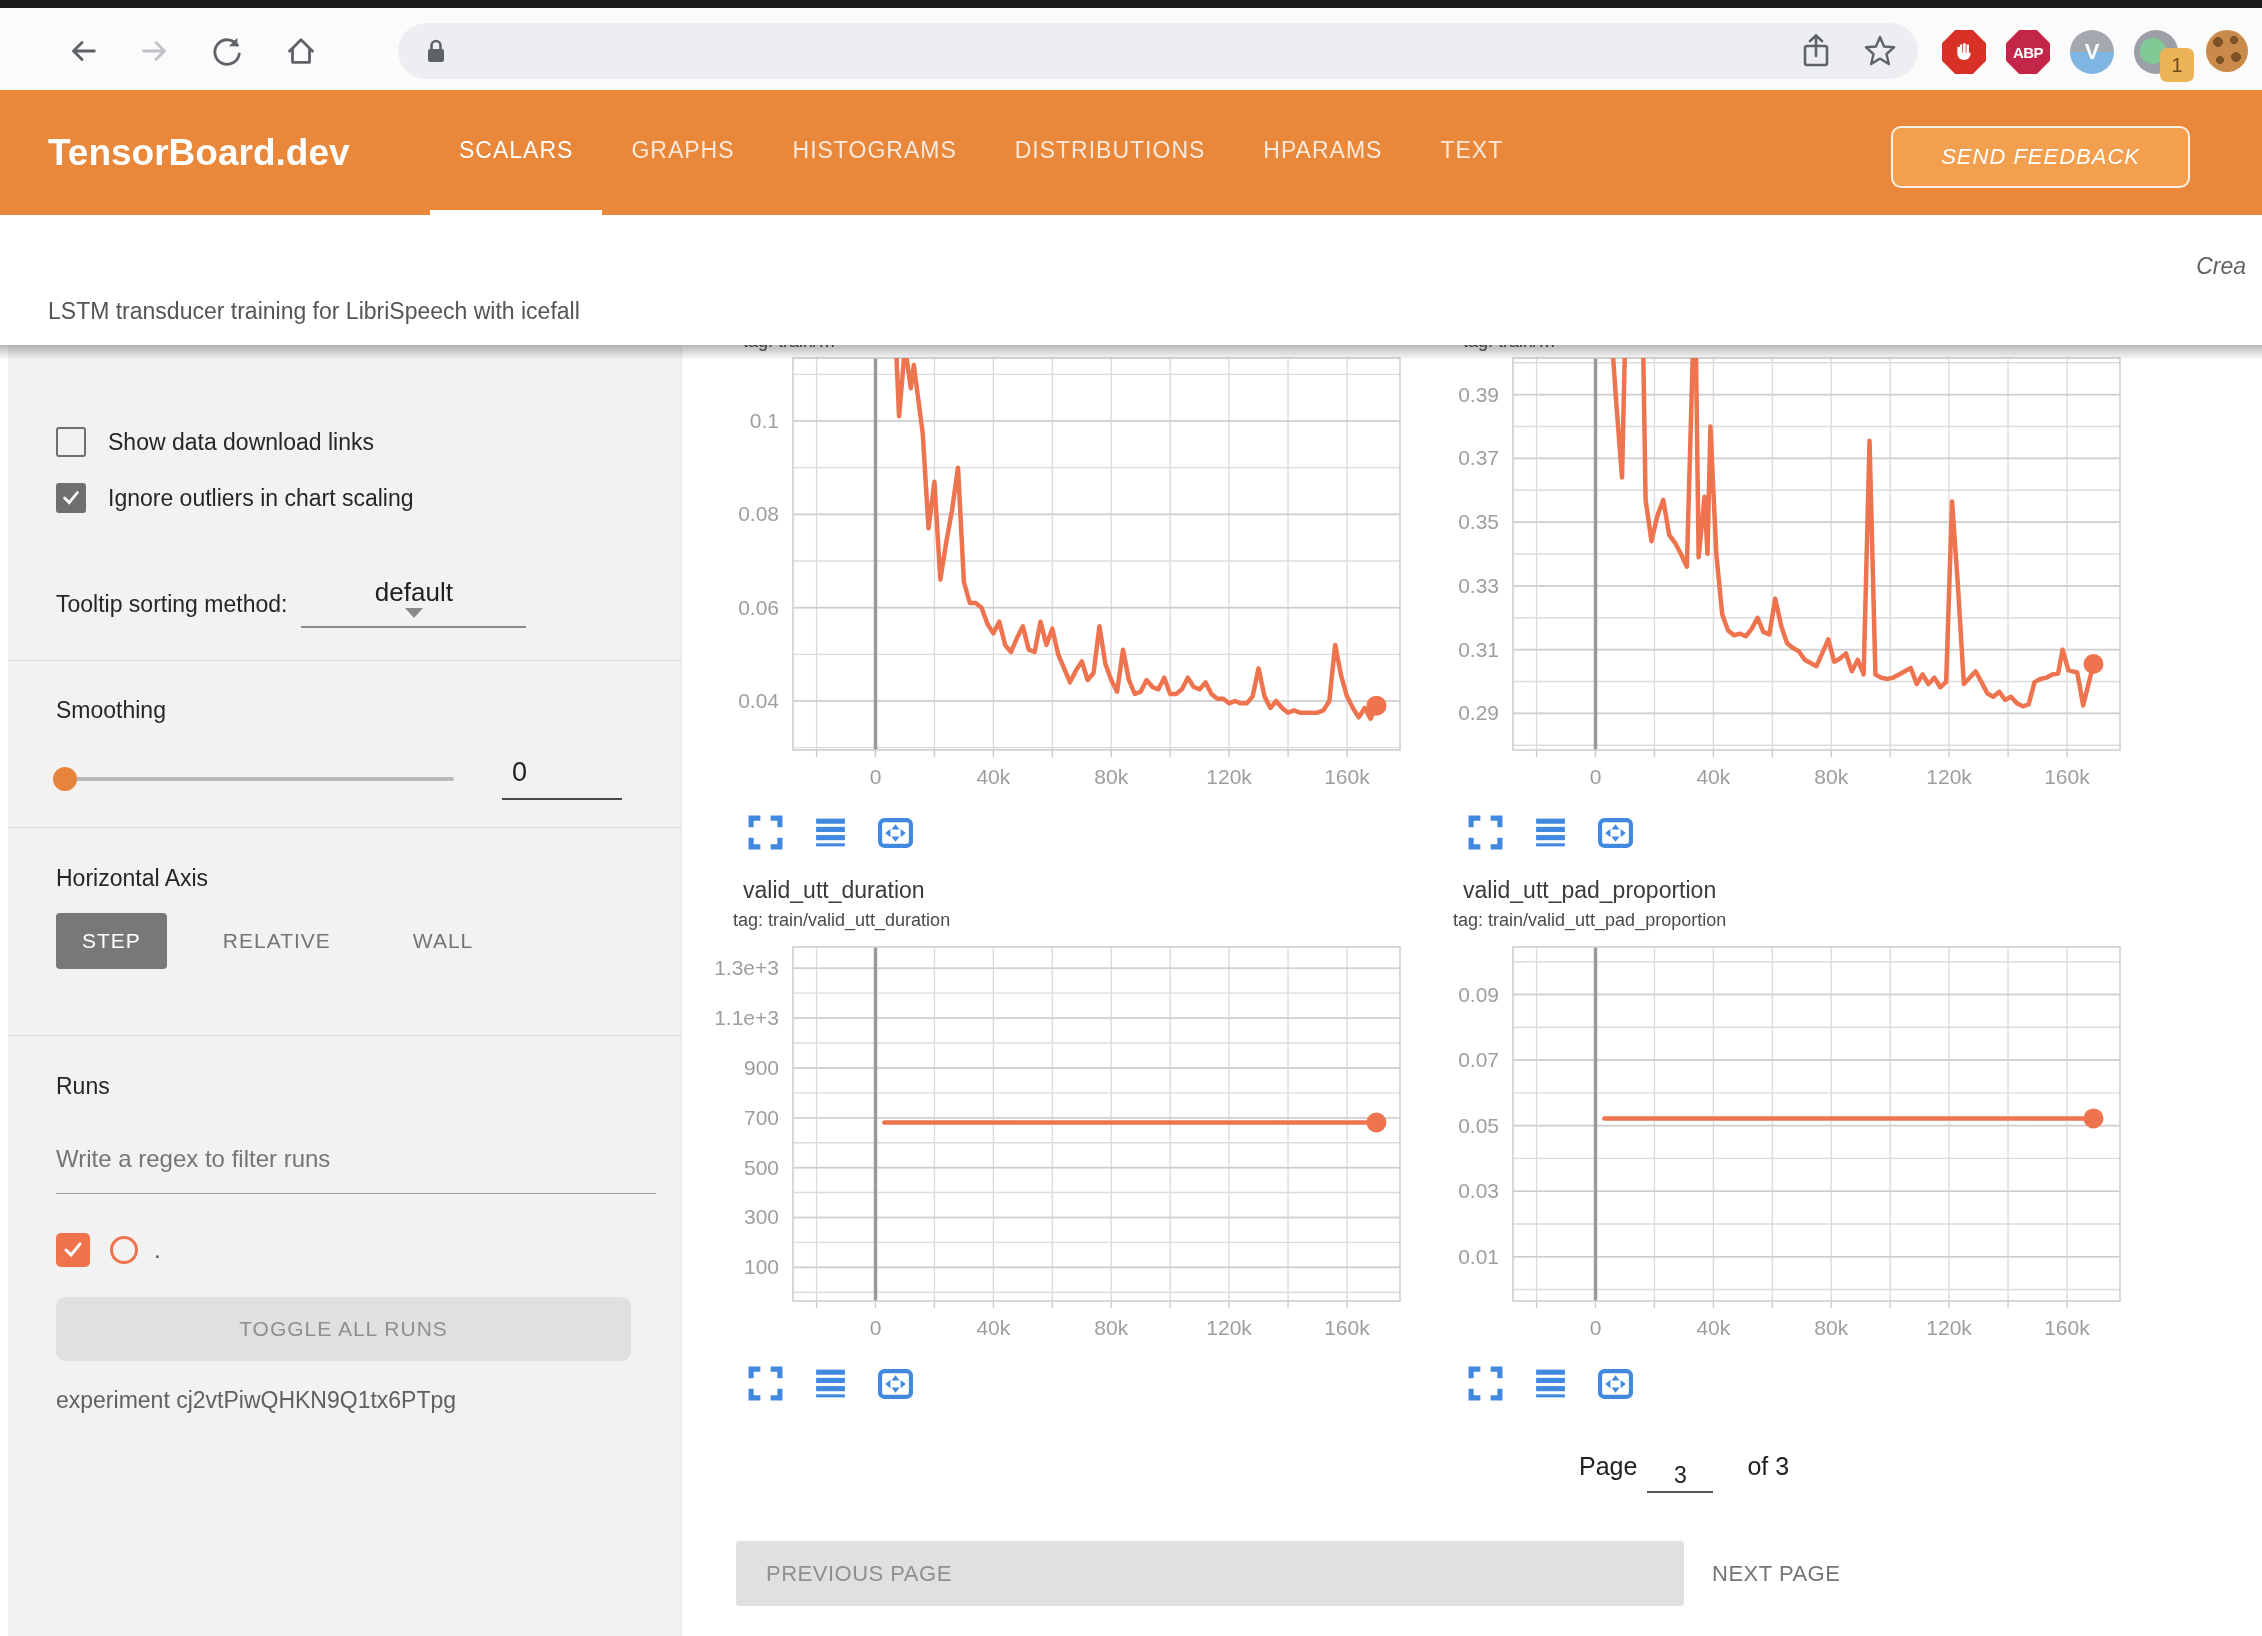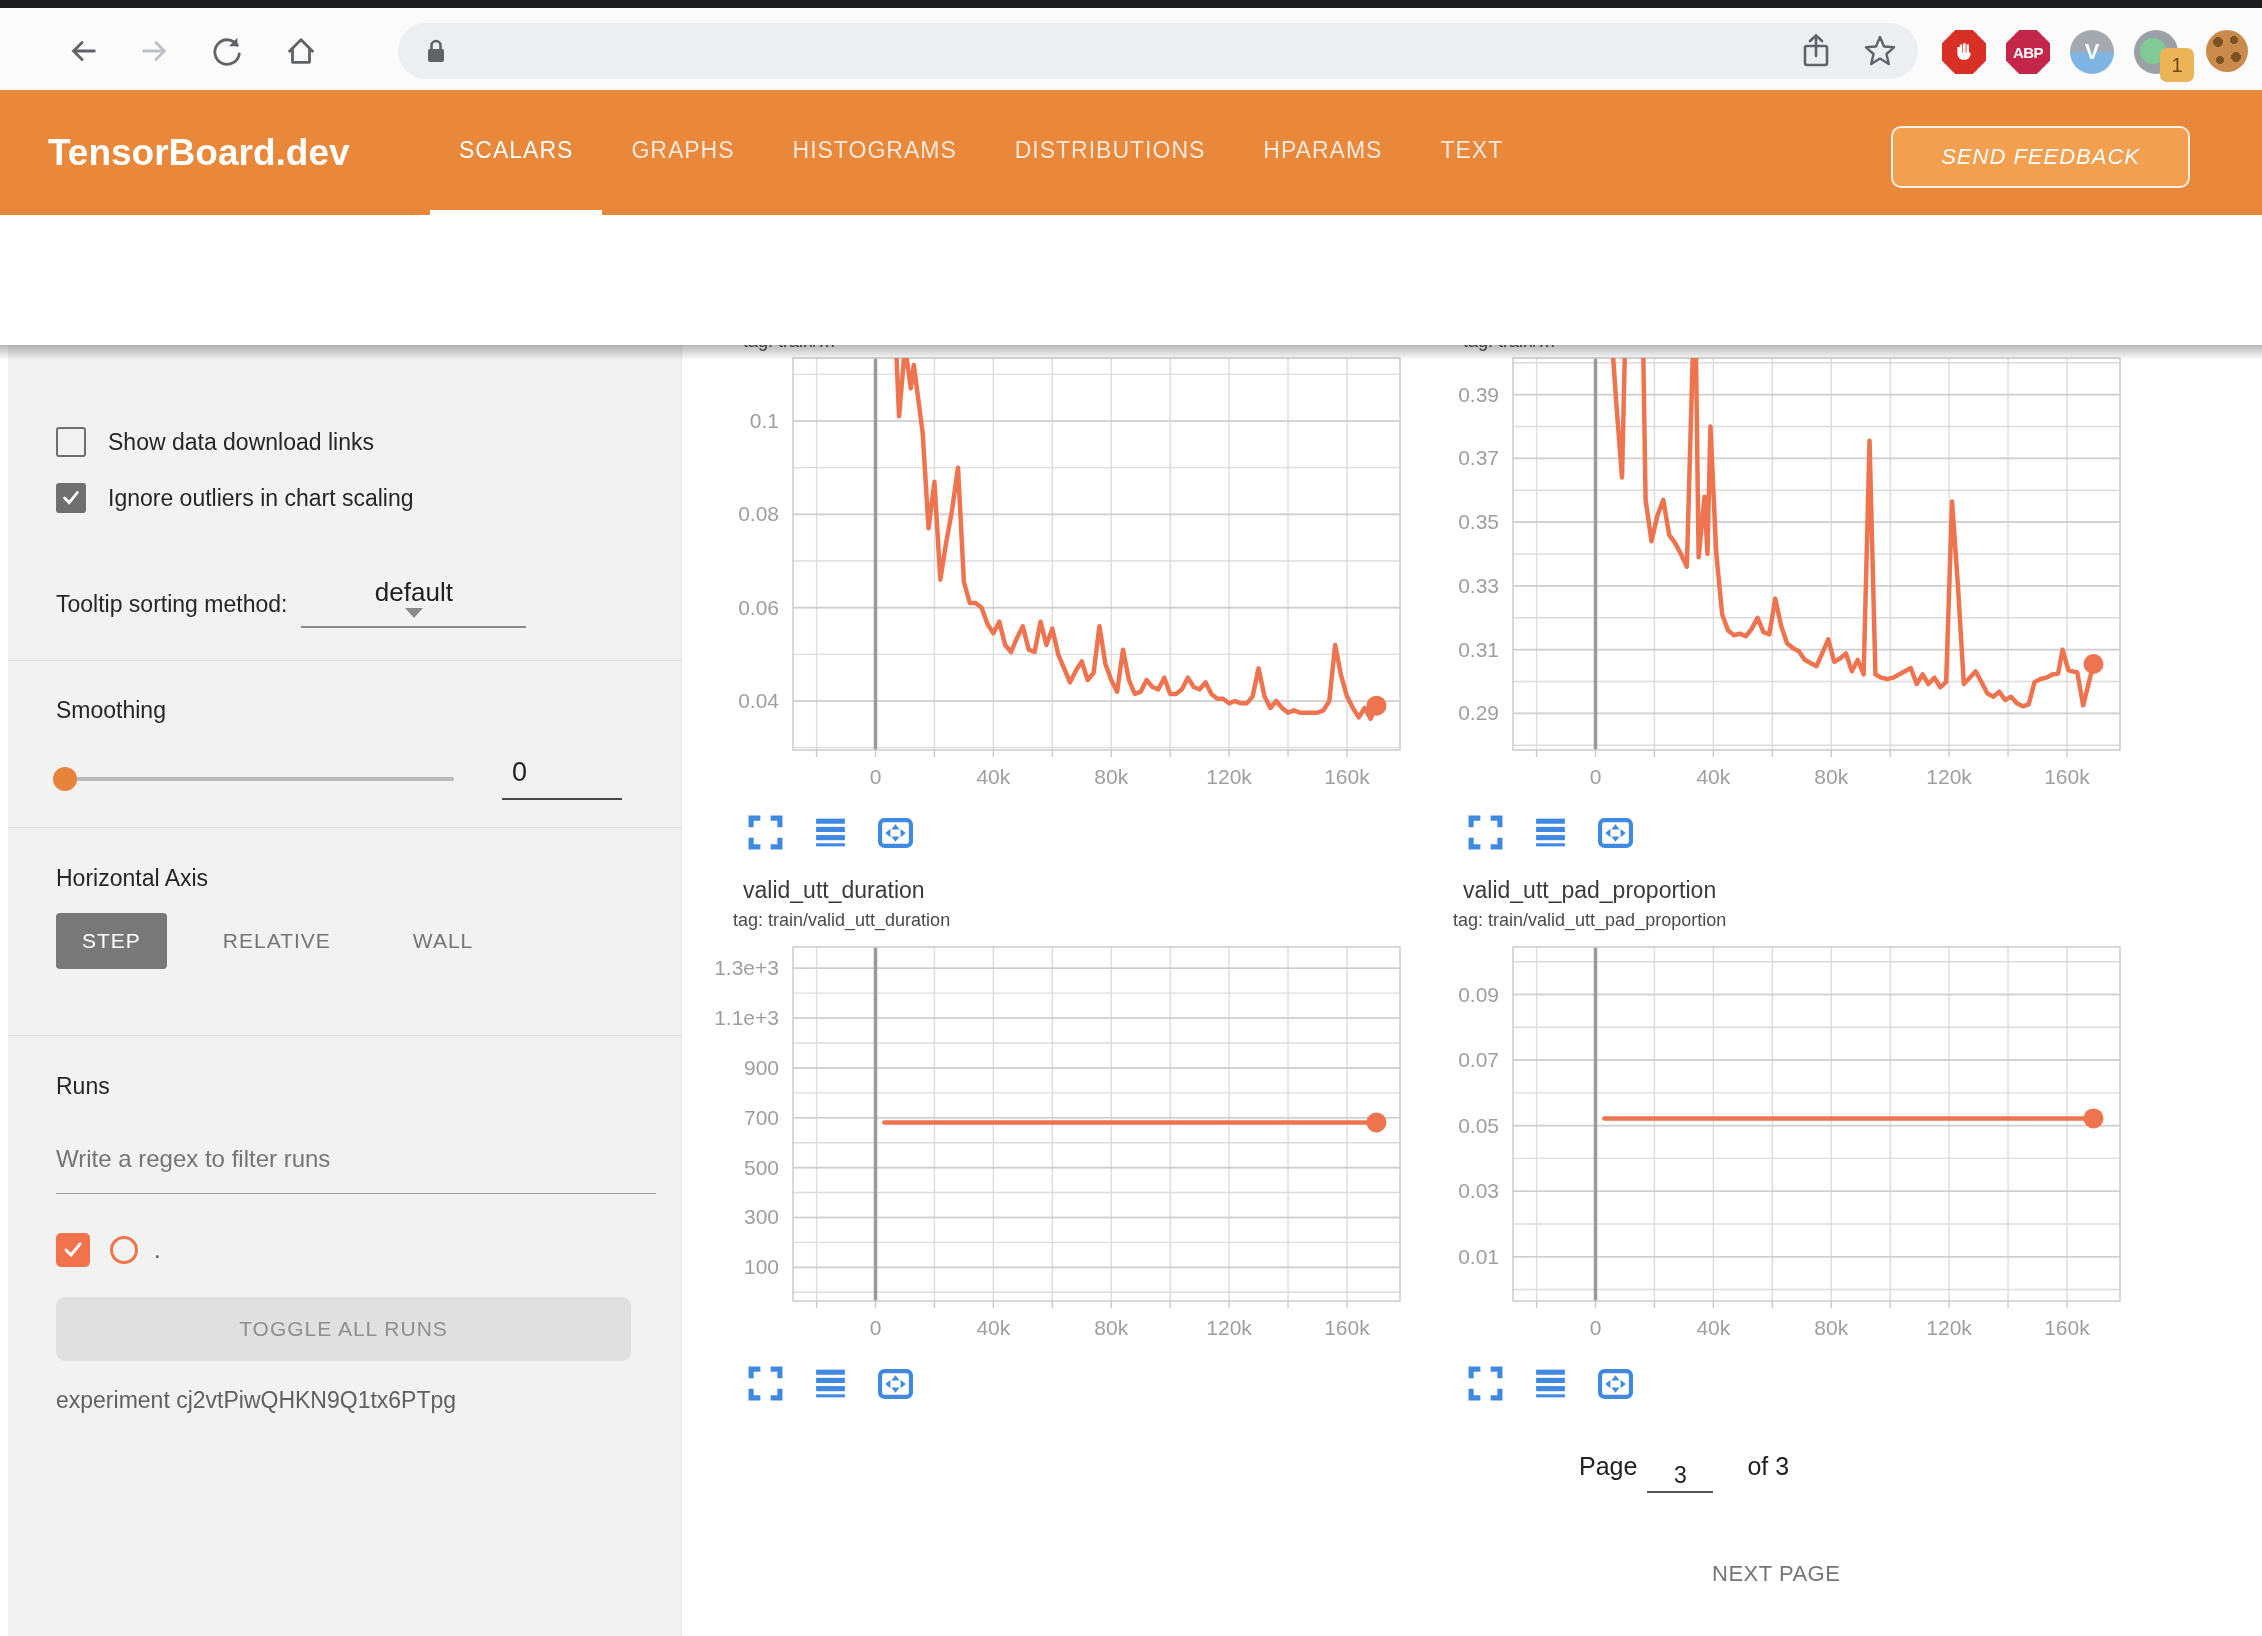--- a/index.html
+++ b/index.html
@@ -194,20 +194,24 @@
       <div class="tab active">SCALARS</div>
       <div class="tab">GRAPHS</div>
       <div class="tab">HISTOGRAMS</div>
       <div class="tab">DISTRIBUTIONS</div>
       <div class="tab">HPARAMS</div>
       <div class="tab">TEXT</div>
     </nav>
     <div class="feedback-btn">SEND FEEDBACK</div>
   </div>
 
+  <div class="subbar">
+    <div class="created-frag">Crea</div>
+    <div class="exp-title">LSTM transducer training for LibriSpeech with icefall</div>
+  </div>
   <div class="shadow-band"></div>
 
   <div class="sidebar">
 
     <div class="sb-abs cb-row" style="top:82px">
       <span class="cbox"></span>
       <span class="sb-label">Show data download links</span>
     </div>
     <div class="sb-abs cb-row" style="top:138px">
       <span class="cbox checked">
@@ -602,16 +606,17 @@
               <path d="M28 18.5 l-5 -4 v8z" fill="#4189e0"></path>
             </svg></span>
       </div>
     </div>
 
     <div class="pagination" style="top:1105px">
       <span class="pg-label">Page</span>
       <span class="pg-input">3</span>
       <span class="pg-of">of 3</span>
     </div>
+    <div class="prev-btn" style="top:1196px">PREVIOUS PAGE</div>
     <div class="next-btn" style="top:1196px">NEXT PAGE</div>
   </div>
 
 </div>
 
 </body></html>

